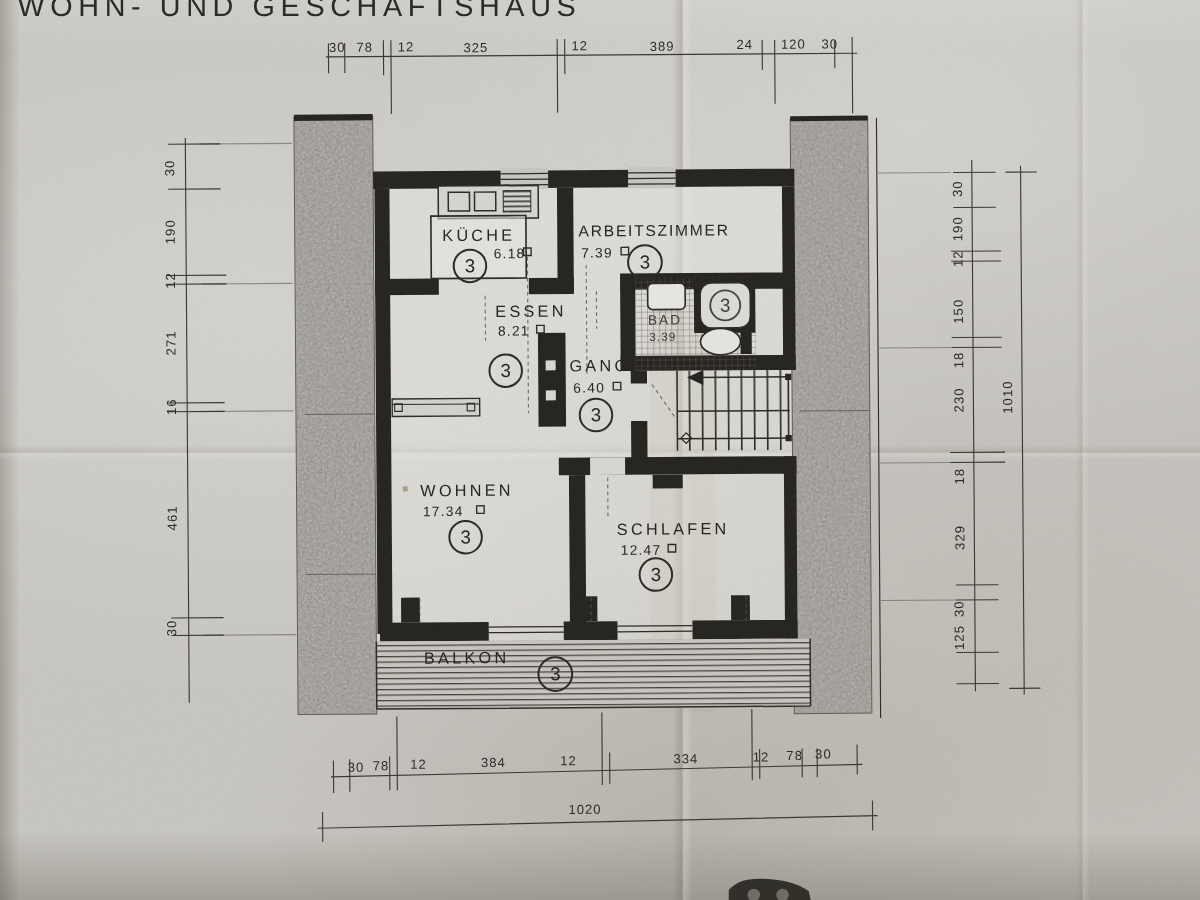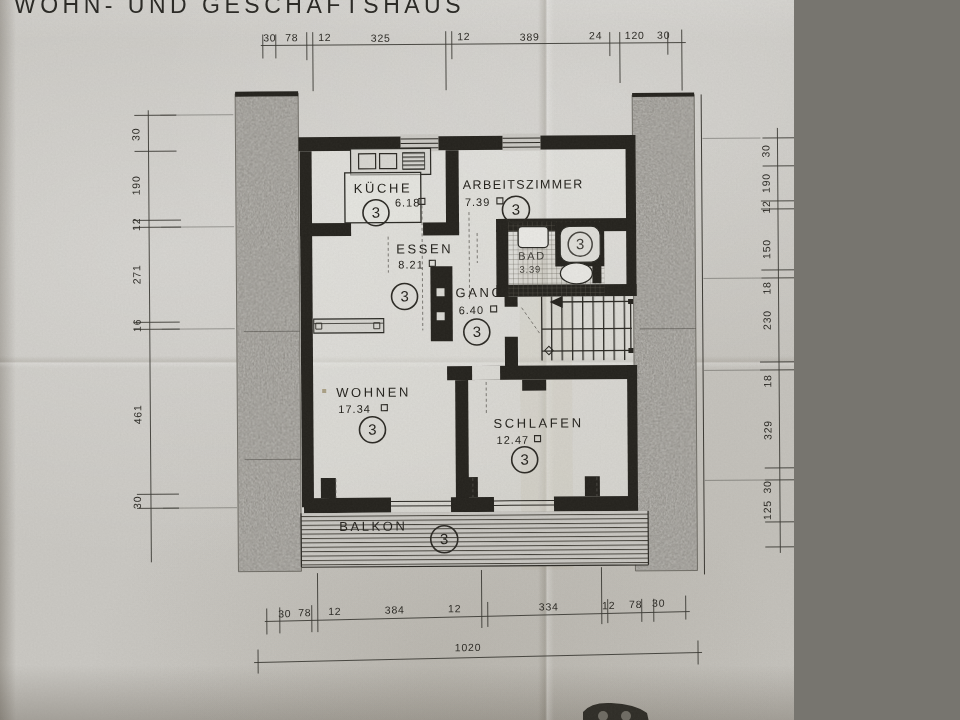--- a/index.html
+++ b/index.html
@@ -1,18 +1,18 @@
 <!DOCTYPE html>
 <html><head>
 <meta charset="utf-8">
 <style>
   html,body{margin:0;padding:0;background:#8a8residual;}
   body{background:#77756f;}
   .sheet{
-    position:relative;width:794px;height:720px;overflow:hidden;
+    position:relative;width:960px;height:720px;overflow:hidden;
     background-color:#c9c7c2;
     background-image:
       radial-gradient(900px 500px at 22% 35%, rgba(255,255,255,.22), transparent 62%),
       radial-gradient(700px 450px at 76% 14%, rgba(255,255,255,.20), transparent 65%),
       radial-gradient(800px 600px at 86% 76%, rgba(118,110,92,.10), transparent 70%),
       radial-gradient(500px 300px at 55% 92%, rgba(110,102,85,.14), transparent 70%),
       linear-gradient(90deg, rgba(70,62,50,.30), rgba(70,62,50,0) 16px),
       linear-gradient(0deg, rgba(70,62,50,.28), rgba(70,62,50,0) 55px),
       linear-gradient(180deg, rgba(255,255,255,.12), rgba(255,255,255,0) 40px);
     font-family:"Liberation Sans", sans-serif;

